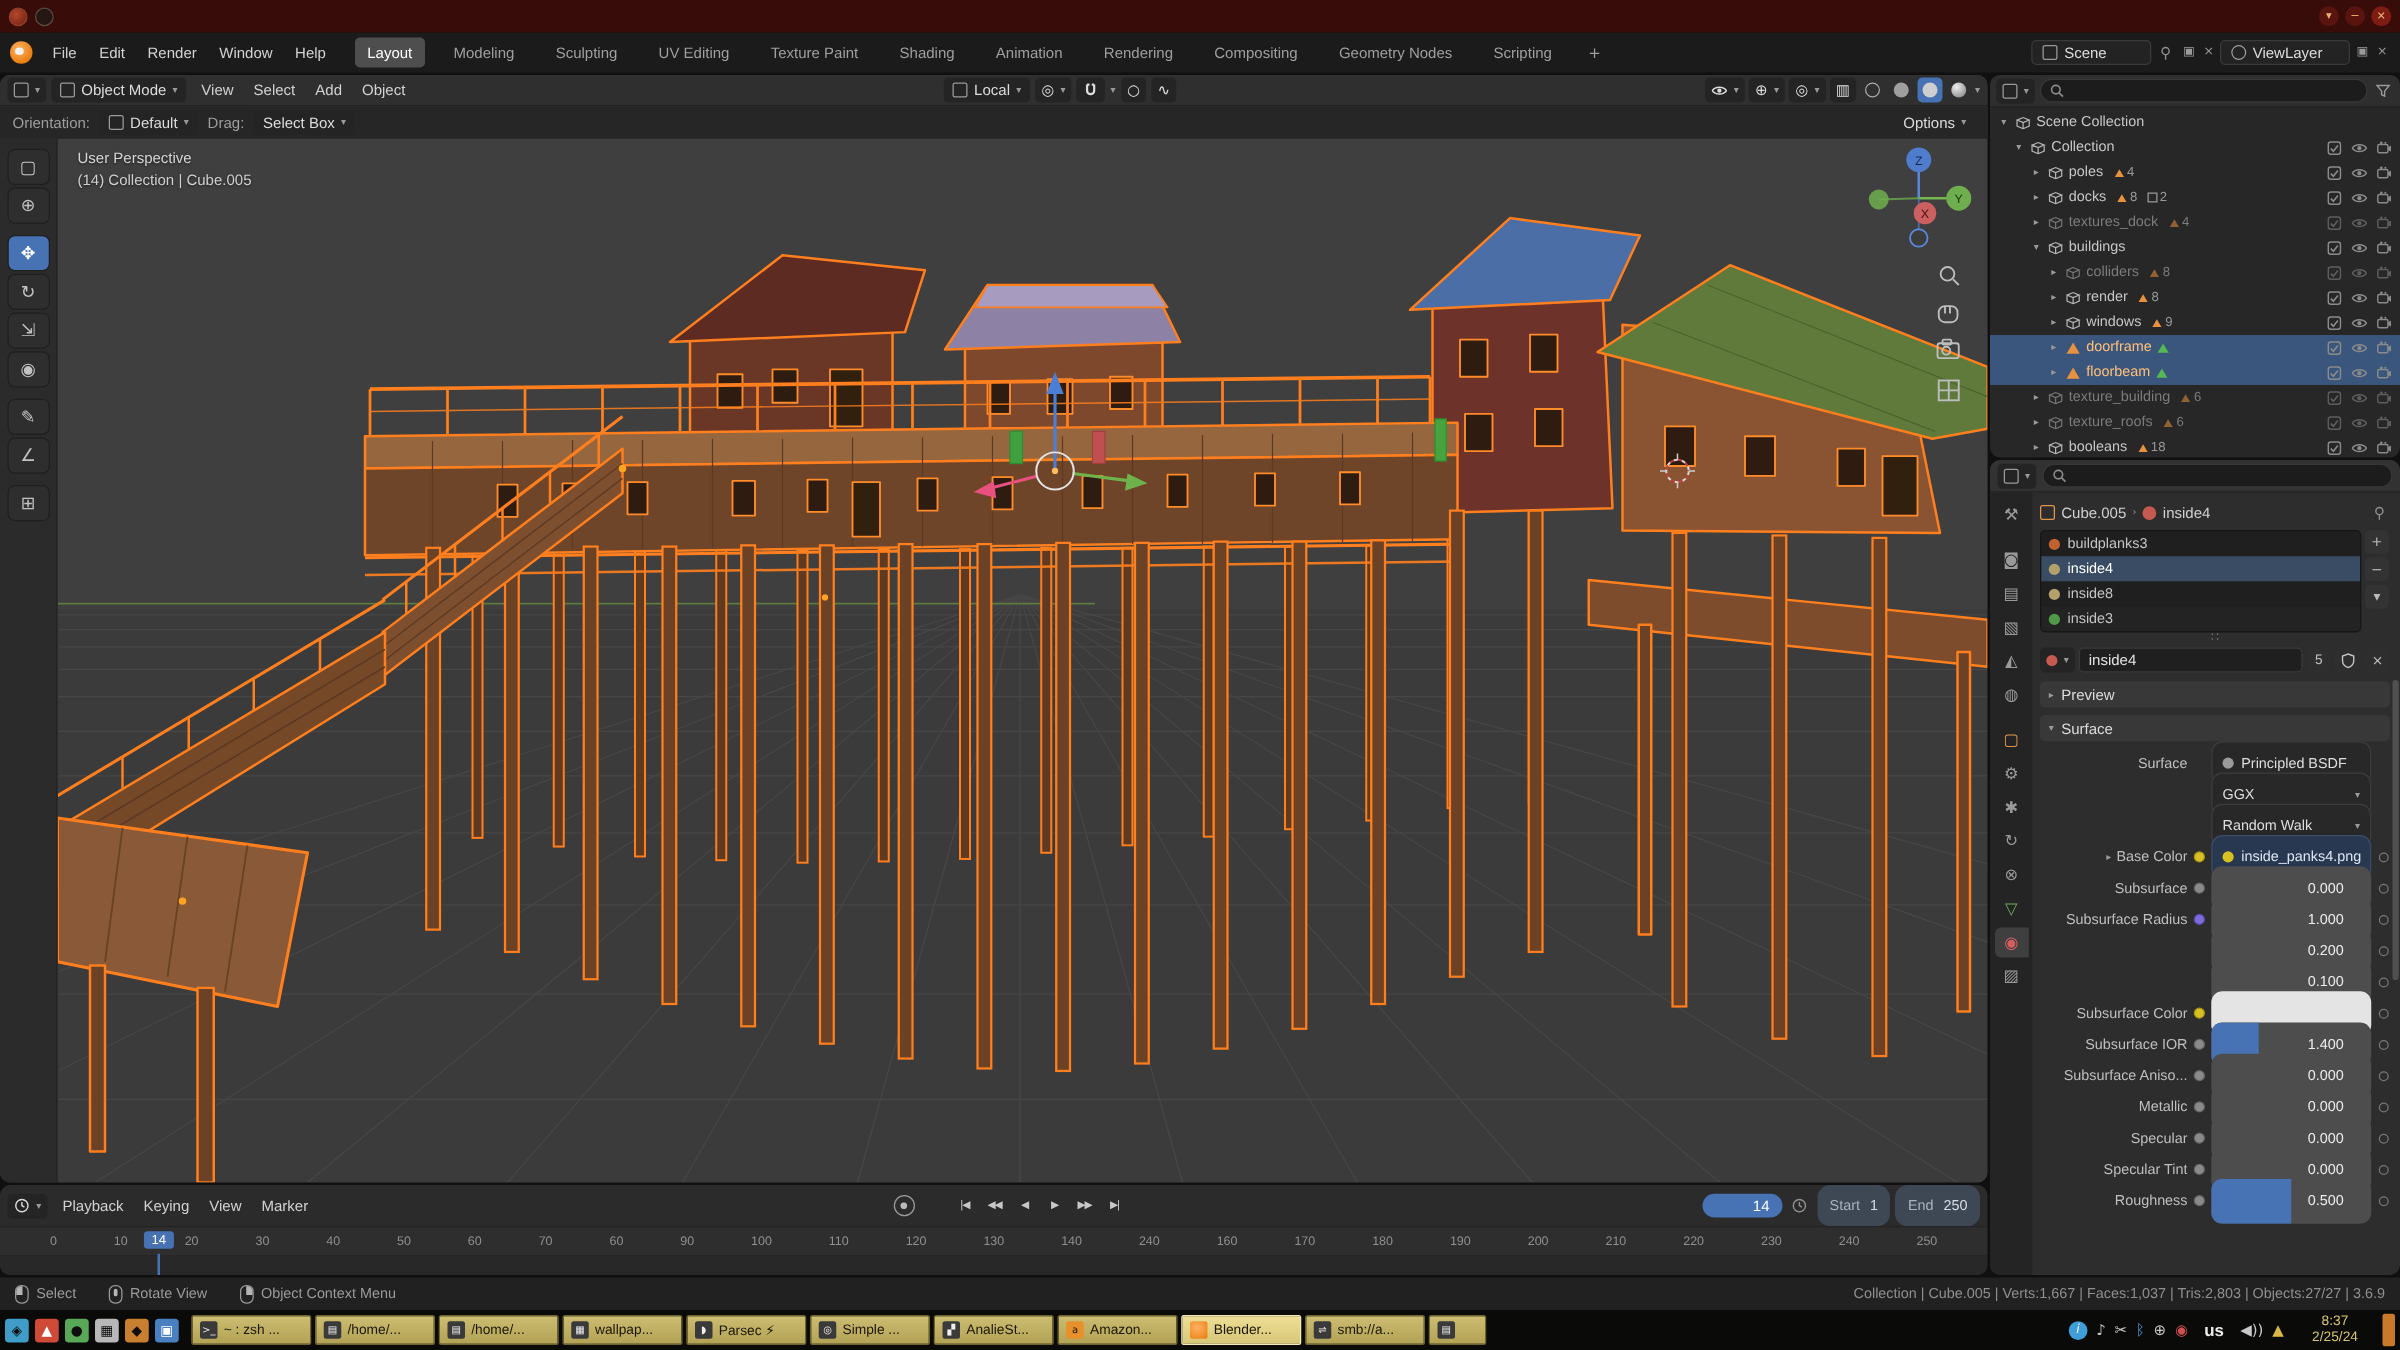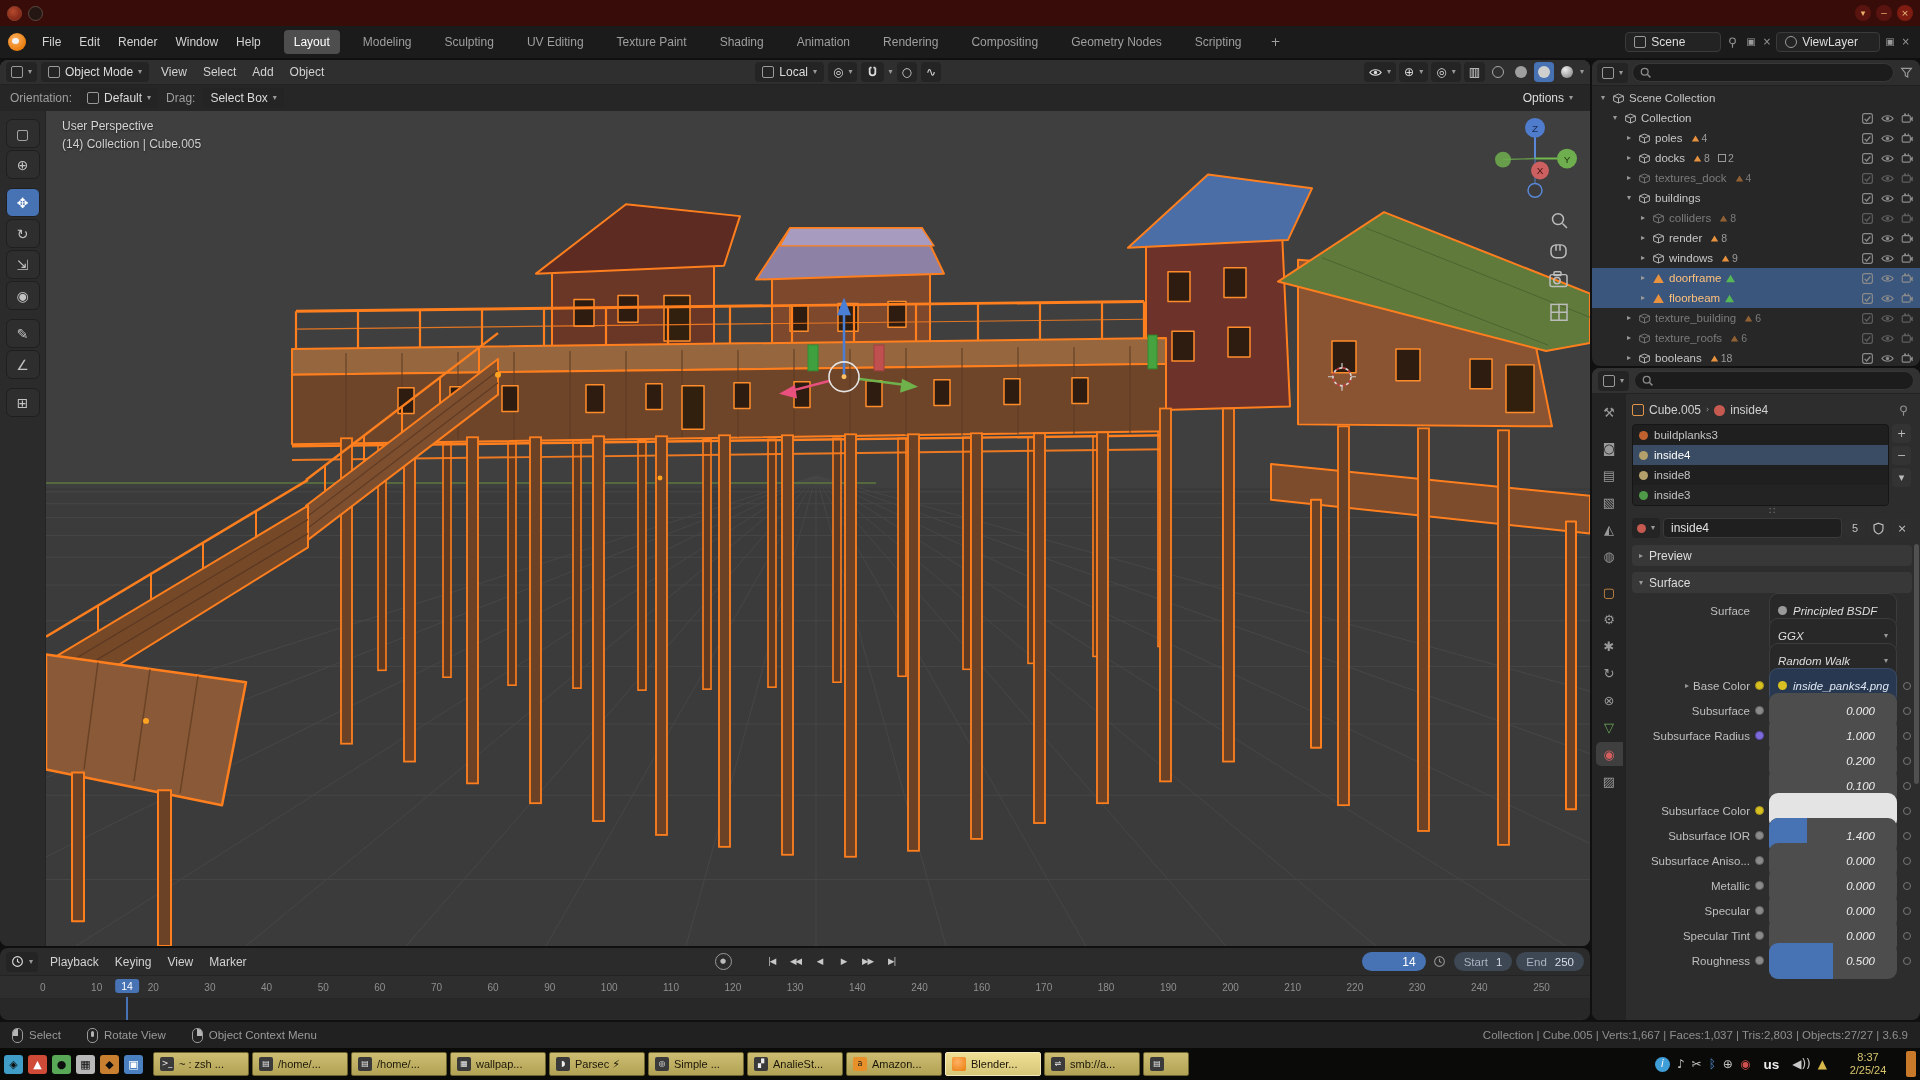--- a/index.html
+++ b/index.html
@@ -72,21 +72,21 @@
 .vp-overlay{position:absolute;left:16px;top:8px;z-index:4;color:#d6d6d6;font-size:12px;text-shadow:0 1px 2px rgba(0,0,0,.55);}
 .vp-overlay .l2{margin-top:4px;color:#cfcfcf;}
 
 
 .timeline{flex:0 0 72px;margin-top:2px;border-radius:8px;overflow:hidden;background:#2b2b2b;display:flex;flex-direction:column;}
 .tl-head{flex:0 0 27px;display:flex;align-items:center;gap:4px;padding:0 6px;}
 .tbtn{min-width:20px;height:18px;display:inline-flex;align-items:center;justify-content:center;color:#c8c8c8;font-size:8.5px;border-radius:3px;padding:0 3px;letter-spacing:-1px;}
 .tbtn.rec{width:17px;min-width:17px;height:17px;border:1.4px solid #9a9a9a;border-radius:50%;font-size:7px;color:#bbb;letter-spacing:0;}
 .gapw{width:22px;}
 .framechip{background:#4772b3;color:#fff;border-radius:10px;height:19px;display:inline-flex;align-items:center;justify-content:flex-end;padding:0 10px;min-width:64px;font-size:12px;}
-.rangechip{background:#3e4754;color:#d7dde6;border-radius:10px;height:19px;display:inline-flex;align-items:center;gap:8px;padding:0 10px;font-size:11.5px;white-space:nowrap;}
+.rangechip{background:#3e4754;color:#d7dde6;border-radius:10px;height:33px;display:inline-flex;align-items:center;gap:8px;padding:0 10px;font-size:11.5px;white-space:nowrap;}
 .rangechip .rlab{color:#a9b3c1;}
 .tl-body{flex:1;position:relative;border-top:1px solid #232323;}
 .tl-ruler{height:23px;display:flex;justify-content:space-between;align-items:center;padding:0 40px;color:#8f8f8f;font-size:10px;background:#2e2e2e;border-bottom:1px solid #262626;}
 .tl-tracks{height:20px;background:#282828;}
 .playhead{position:absolute;top:0;bottom:0;width:0;}
 .ph-chip{position:absolute;top:3px;left:0;transform:translateX(-50%);background:#4772b3;color:#fff;font-size:10.5px;padding:1px 6px;border-radius:3px;}
 .ph-line{position:absolute;top:21px;bottom:0;left:-1px;width:2px;background:#4772b3;}
 
 
 .rightcol{flex:1;display:flex;flex-direction:column;gap:2px;min-width:0;}
@@ -136,21 +136,21 @@
 .dbname{flex:1;height:20px;background:#1f1f1f;border:1px solid #3a3a3a;border-radius:4px;display:flex;align-items:center;padding:0 7px;color:#e2e2e2;min-width:0;}
 .dbbtn{height:20px;min-width:20px;background:#2e2e2e;border-radius:4px;display:flex;align-items:center;justify-content:center;color:#c2c2c2;padding:0 4px;font-size:11px;}
 .section{height:21px;background:#383838;border-radius:4px;display:flex;align-items:center;gap:6px;padding:0 7px;color:#dcdcdc;margin:3px 0;}
 .fields{margin-top:2px;}
 .prow{height:25px;display:flex;align-items:center;gap:5px;}
 .plab{flex:0 0 118px;text-align:right;color:#bfbfbf;font-size:11.5px;display:flex;justify-content:flex-end;gap:4px;align-items:center;white-space:nowrap;overflow:hidden;}
 .sock{width:9px;height:9px;border-radius:50%;background:#8a8a8a;border:1px solid #666;flex:0 0 9px;}
 .sock.yellow{background:#d8c022;border-color:#a89418;}
 .sock.purple{background:#7d6bd9;border-color:#5a4bb0;}
 .sock.none{visibility:hidden;}
-.wdg{flex:1;height:36px;border-radius:9px;background:#4d4d4d;position:relative;display:flex;align-items:center;overflow:hidden;min-width:0;font-style:italic;}
+.wdg{flex:1;height:36px;border-radius:9px;background:#4d4d4d;position:relative;display:flex;align-items:center;overflow:hidden;min-width:0;}
 .wdg.dd{background:#282828;border:1px solid #3c3c3c;padding:0 8px;gap:6px;font-size:11.5px;color:#dedede;}
 .wdg.dd .car{margin-left:auto;}
 .wdg.tex{background:#283850;border:1px solid #3a4c66;padding:0 8px;gap:6px;color:#dde6f2;font-size:11.5px;}
 .wdg.swatch{background:#e4e4e4;}
 .wdg.slider .fill{position:absolute;left:0;top:0;bottom:0;background:#4772b3;}
 .wdg.slider .val{position:relative;margin-left:auto;padding-right:22px;font-size:11.5px;color:#ececec;}
 .ndot{width:9px;height:9px;border-radius:50%;background:#9a9a9a;flex:0 0 9px;}
 .texdot{width:9px;height:9px;border-radius:50%;background:#d8c022;flex:0 0 9px;}
 .dec{flex:0 0 10px;display:flex;justify-content:center;}
 .dec::after{content:"";width:6px;height:6px;border-radius:50%;border:1px solid #777;}

